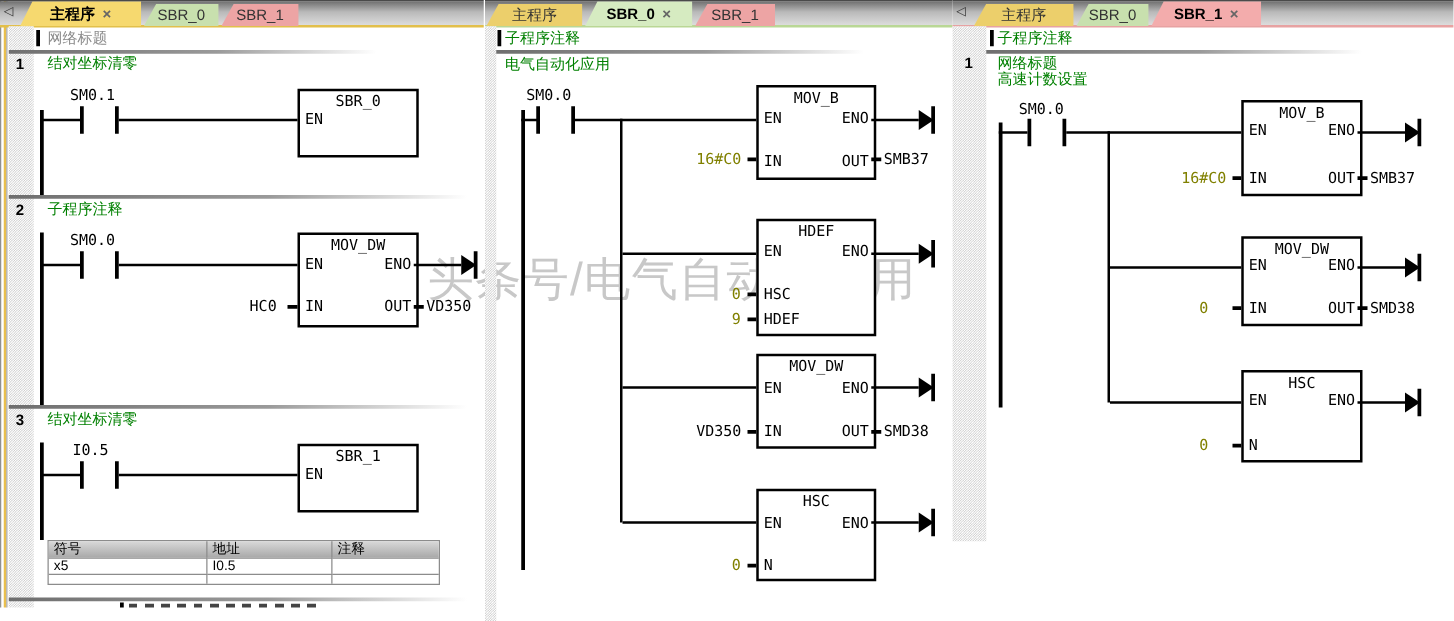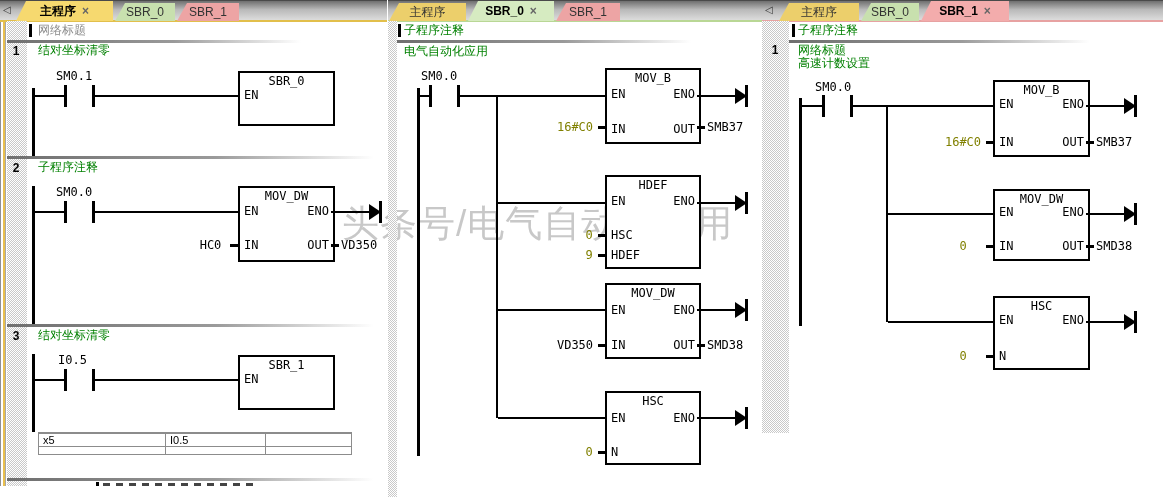--- a/index.html
+++ b/index.html
@@ -146,20 +146,25 @@
     <div class="cbar" style="left:0;"></div>
     <div class="cbar" style="left:28px;"></div>
   </div>
   <div class="wh" style="left:95px;top:379px;width:145px;"></div>
   <div class="lbox" style="left:238px;top:355px;width:93px;height:51px;">
     <div class="btitle">SBR_1</div>
     <span class="plabel" style="left:4px;top:16px;">EN</span>
   </div>
 
   <div class="stable" style="left:38px;top:432px;width:312px;">
+    <div class="strow sth">
+      <div class="stc" style="width:127px;">符号</div>
+      <div class="stc" style="width:100px;">地址</div>
+      <div class="stc" style="width:85px;">注释</div>
+    </div>
     <div class="strow body">
       <div class="stc" style="width:127px;">x5</div>
       <div class="stc" style="width:100px;">I0.5</div>
       <div class="stc" style="width:85px;"></div>
     </div>
     <div class="strow body">
       <div class="stc" style="width:127px;height:8px;"></div>
       <div class="stc" style="width:100px;height:8px;"></div>
       <div class="stc" style="width:85px;height:8px;"></div>
     </div>

